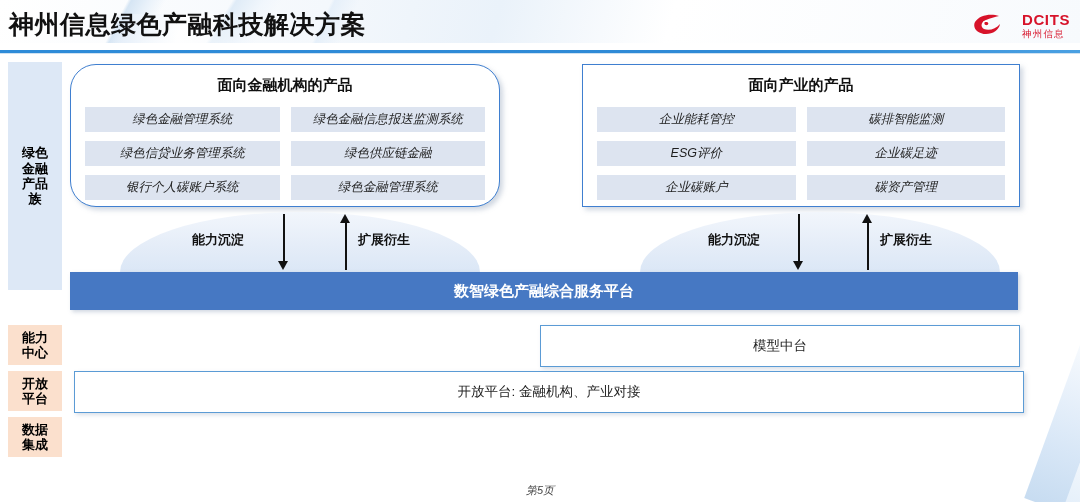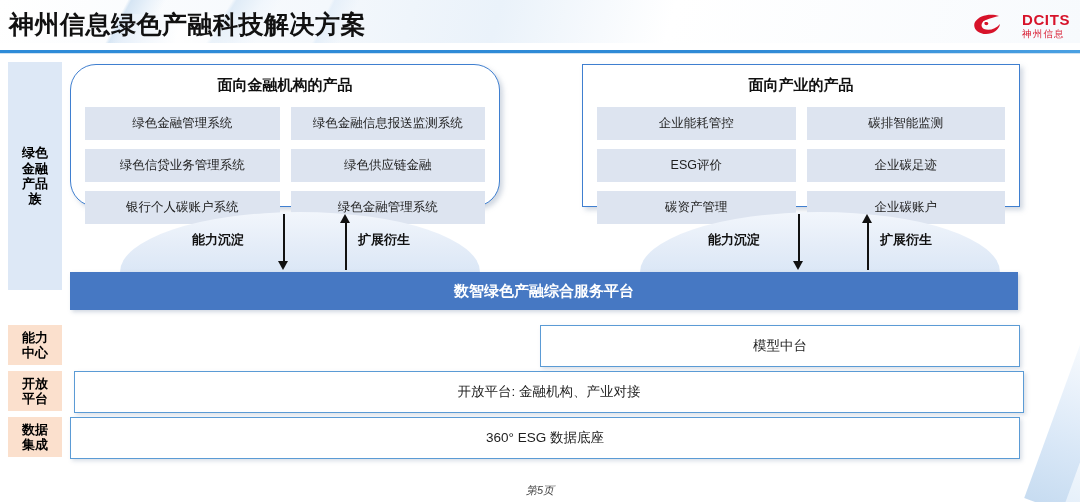--- a/index.html
+++ b/index.html
@@ -50,22 +50,22 @@
   .side{position:absolute;left:8px;width:54px;display:flex;align-items:center;justify-content:center;
     text-align:center;font-weight:bold;font-size:13px;color:#000000;line-height:1.18;}
   .side-blue{background:#dde8f6;}
   .side-peach{background:#fbe0cd;}
 
   
   .panel{position:absolute;background:#ffffff;border:1.5px solid #3f7fd0;
     box-shadow:3px 3px 5px rgba(120,140,170,.35);}
   .panel-title{text-align:center;font-weight:bold;font-size:15px;color:#111;margin-top:11px;}
   .panel-grid{display:grid;grid-template-columns:1fr 1fr;gap:9px 11px;padding:12px 14px 14px 14px;}
-  .prod{background:#dde4f0;height:33px;display:flex;align-items:center;justify-content:center;
-    font-size:12.5px;color:#1e1e1e;white-space:nowrap;}
+  .prod{background:#dde4f0;height:25px;display:flex;align-items:center;justify-content:center;
+    font-size:12.5px;color:#1e1e1e;white-space:nowrap;font-style:italic;}
 
   
   .dome{position:absolute;border-radius:50% 50% 0 0 / 100% 100% 0 0;
     background:linear-gradient(180deg,#f2f6fc 0%,#e5edf8 55%,#dbe7f6 100%);}
   .arrow-label{position:absolute;font-weight:bold;font-size:13px;color:#111;white-space:nowrap;}
   .arrow{position:absolute;width:11px;}
   .arrow .shaft{position:absolute;left:5px;width:1.6px;background:#111;}
   .arrow .head{position:absolute;left:0;width:0;height:0;border-left:5.5px solid transparent;border-right:5.5px solid transparent;}
   .arrow.down .head{bottom:0;border-top:9px solid #111;}
   .arrow.up .head{top:0;border-bottom:9px solid #111;}
@@ -142,22 +142,22 @@
       </div>
     </div>
 
     <div class="panel" style="left:582px;top:10px;width:436px;height:141px;">
       <div class="panel-title">面向产业的产品</div>
       <div class="panel-grid">
         <div class="prod">企业能耗管控</div>
         <div class="prod">碳排智能监测</div>
         <div class="prod">ESG评价</div>
         <div class="prod">企业碳足迹</div>
+        <div class="prod">企业碳账户</div>
         <div class="prod">碳资产管理</div>
-        <div class="prod">企业碳账户</div>
       </div>
     </div>
 
     <div class="dome" style="left:120px;top:158px;width:360px;height:60px;"></div>
     <div class="dome" style="left:640px;top:158px;width:360px;height:60px;"></div>
 
     <div class="arrow-label" style="left:192px;top:177px;">能力沉淀</div>
     <div class="arrow down" style="left:278px;top:160px;height:56px;">
       <span class="shaft" style="top:0;height:47px;"></span>
         <span class="head"></span>
@@ -178,18 +178,17 @@
         <span class="head"></span>
     </div>
     <div class="arrow-label" style="left:880px;top:177px;">扩展衍生</div>
 
     <div class="platform" style="left:70px;top:218px;width:948px;height:38px;">数智绿色产融综合服务平台</div>
 
     <div class="rowbox" style="left:540px;top:271px;width:478px;height:40px;">模型中台</div>
 
     <div class="rowbox" style="left:74px;top:317px;width:948px;height:40px;">开放平台: 金融机构、产业对接</div>
 
-    <div class="rowbox" style="left:70px;top:363px;width:948px;height:40px;">360° ESG 数据底座</div>
 
   </div>
 
   <div class="footer">第5页</div>
 </div>
 
 </body></html>

